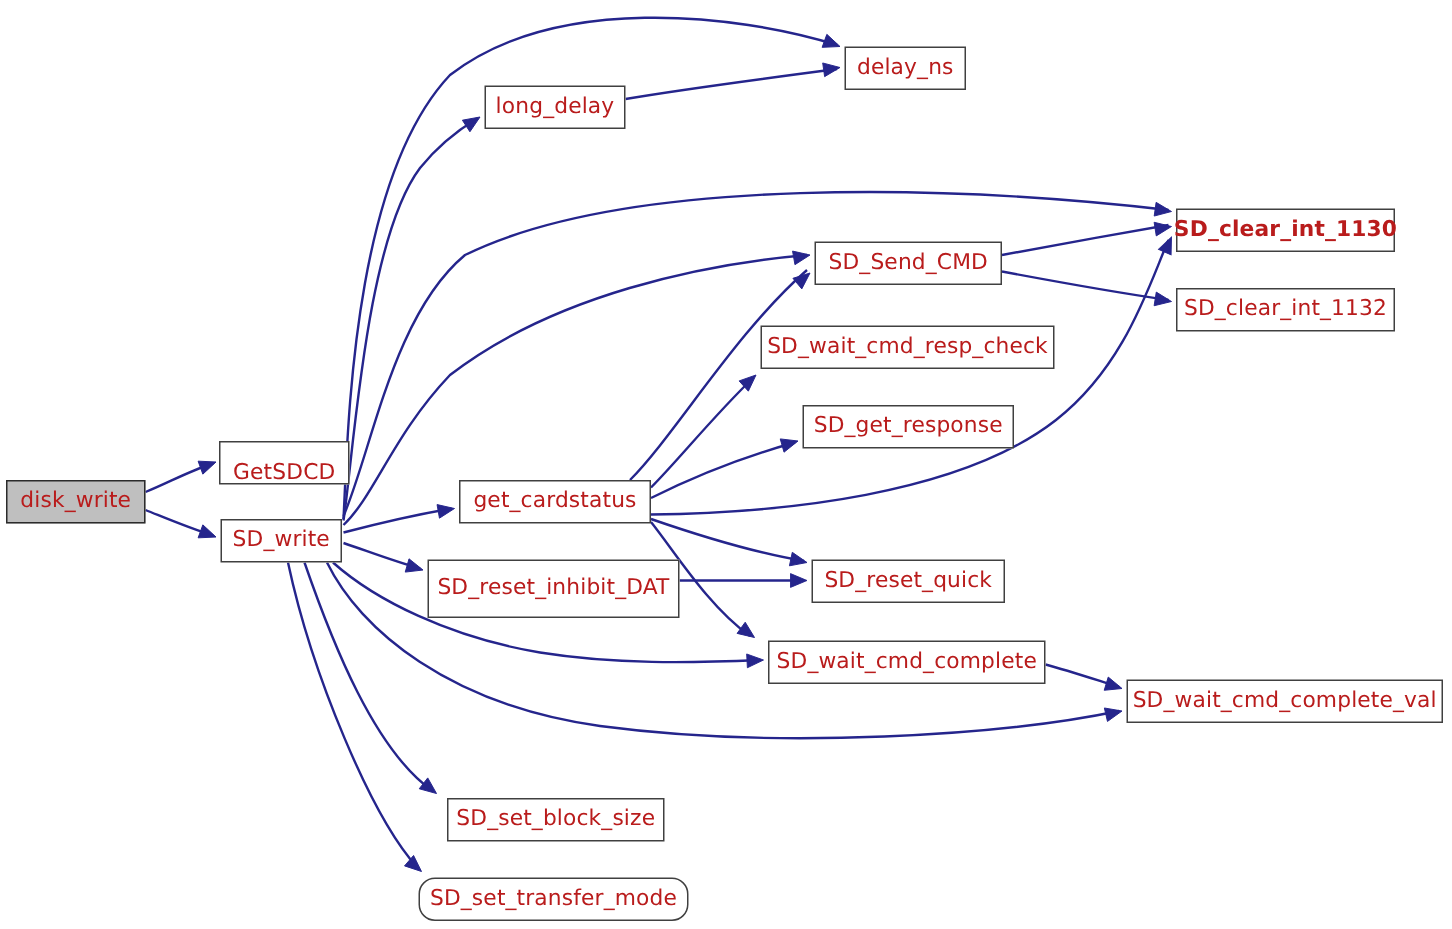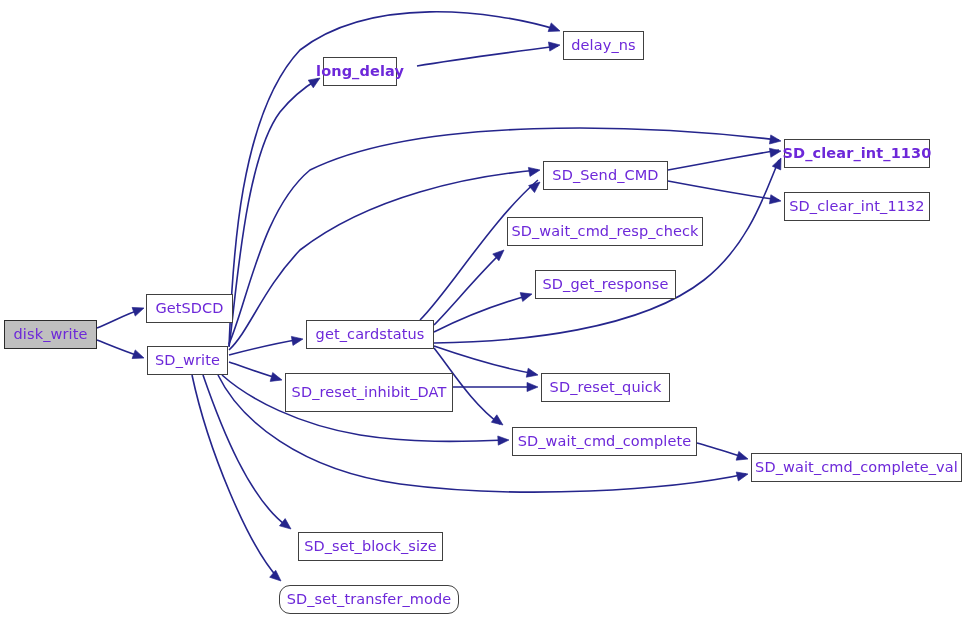--- a/index.html
+++ b/index.html
@@ -35,21 +35,21 @@
     stroke-width: 0.6;
   }
   .node-box {
     position: absolute;
     box-sizing: border-box;
     border: 1px solid #404040;
     background: #ffffff;
     display: flex;
     align-items: center;
     justify-content: center;
-    color: #6d28d9;
+    color: #b91c1c;
     font-size: 14.5px;
     line-height: 1;
     white-space: nowrap;
     letter-spacing: 0.1px;
   }
   .node-box.current {
     background: #bfbfbf;
     border-color: #2b2b2b;
   }
   .node-label {
@@ -109,27 +109,27 @@
         <polygon class="edge-head" points="0,0 -11,-4.6 -11,4.6" transform="translate(781,151) rotate(-9)"></polygon>
         <polygon class="edge-head" points="0,0 -11,-4.6 -11,4.6" transform="translate(781,201) rotate(9)"></polygon>
         <polygon class="edge-head" points="0,0 -11,-4.6 -11,4.6" transform="translate(538,387) rotate(0)"></polygon>
         <polygon class="edge-head" points="0,0 -11,-4.6 -11,4.6" transform="translate(748,459) rotate(17)"></polygon>
       </g>
   </svg>
   <div id="nodes-layer">
       <div class="node-box current" style="left: 4px; top: 320px; width: 93px; height: 29px;">
         <span class="node-label">disk_write</span>
       </div>
-      <div class="node-box" style="left: 146px; top: 294px; width: 87px; height: 29px;">
+      <div class="node-box" style="left: 146px; top: 294px; width: 87px; height: 29px; align-items: flex-end;">
         <span class="node-label">GetSDCD</span>
       </div>
       <div class="node-box" style="left: 147px; top: 346px; width: 81px; height: 29px;">
         <span class="node-label">SD_write</span>
       </div>
-      <div class="node-box" style="left: 323px; top: 57px; width: 74px; height: 29px; font-weight: bold;">
+      <div class="node-box" style="left: 323px; top: 57px; width: 94px; height: 29px;">
         <span class="node-label">long_delay</span>
       </div>
       <div class="node-box" style="left: 563px; top: 31px; width: 81px; height: 29px;">
         <span class="node-label">delay_ns</span>
       </div>
       <div class="node-box" style="left: 306px; top: 320px; width: 128px; height: 29px;">
         <span class="node-label">get_cardstatus</span>
       </div>
       <div class="node-box" style="left: 543px; top: 161px; width: 125px; height: 29px;">
         <span class="node-label">SD_Send_CMD</span>

